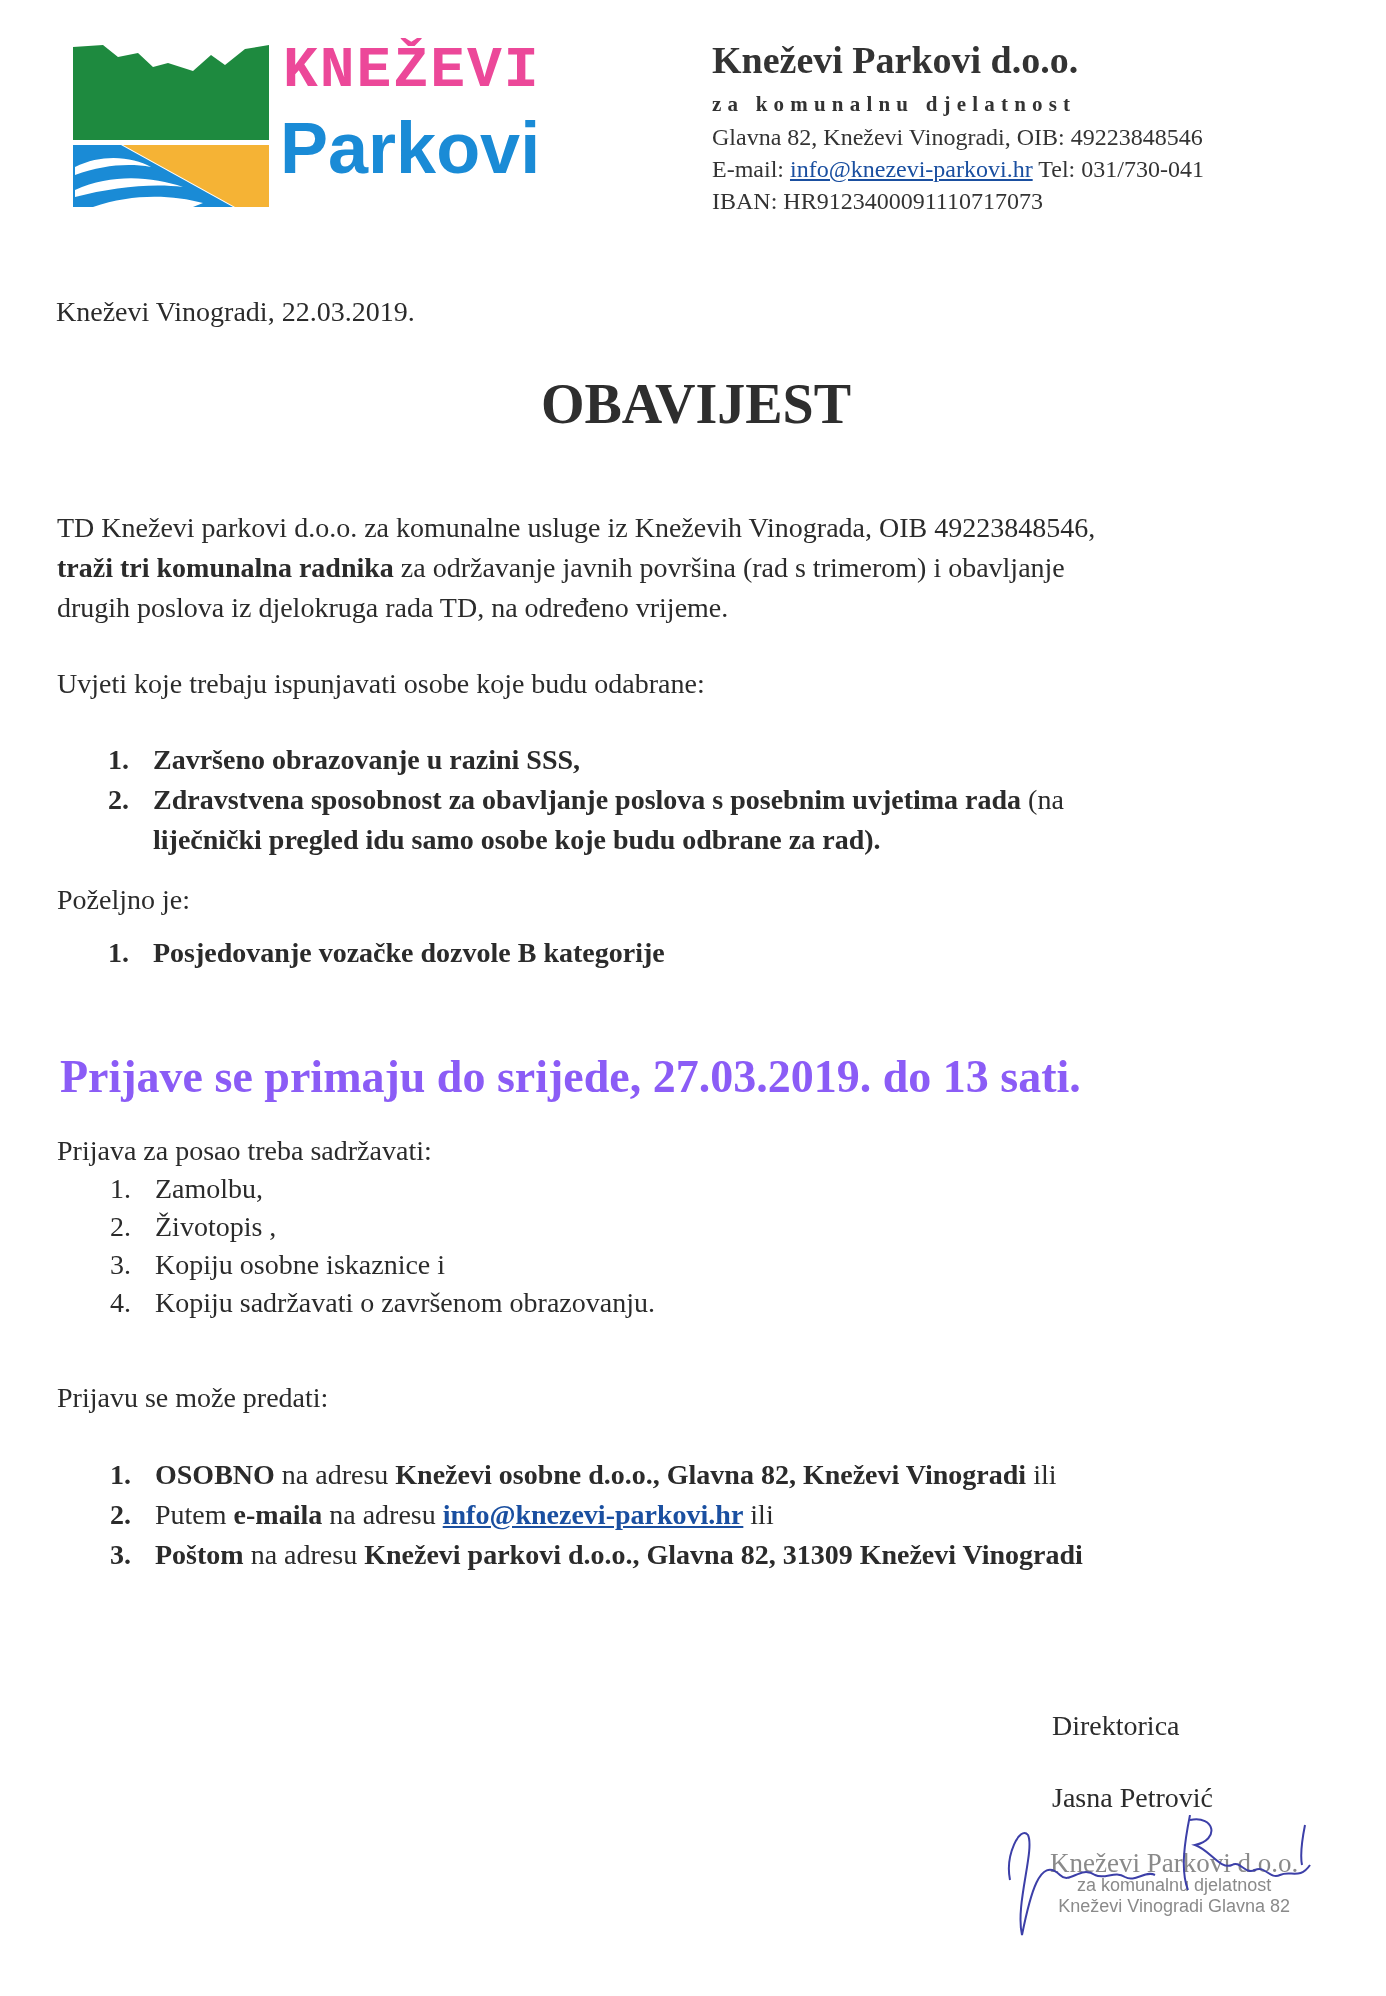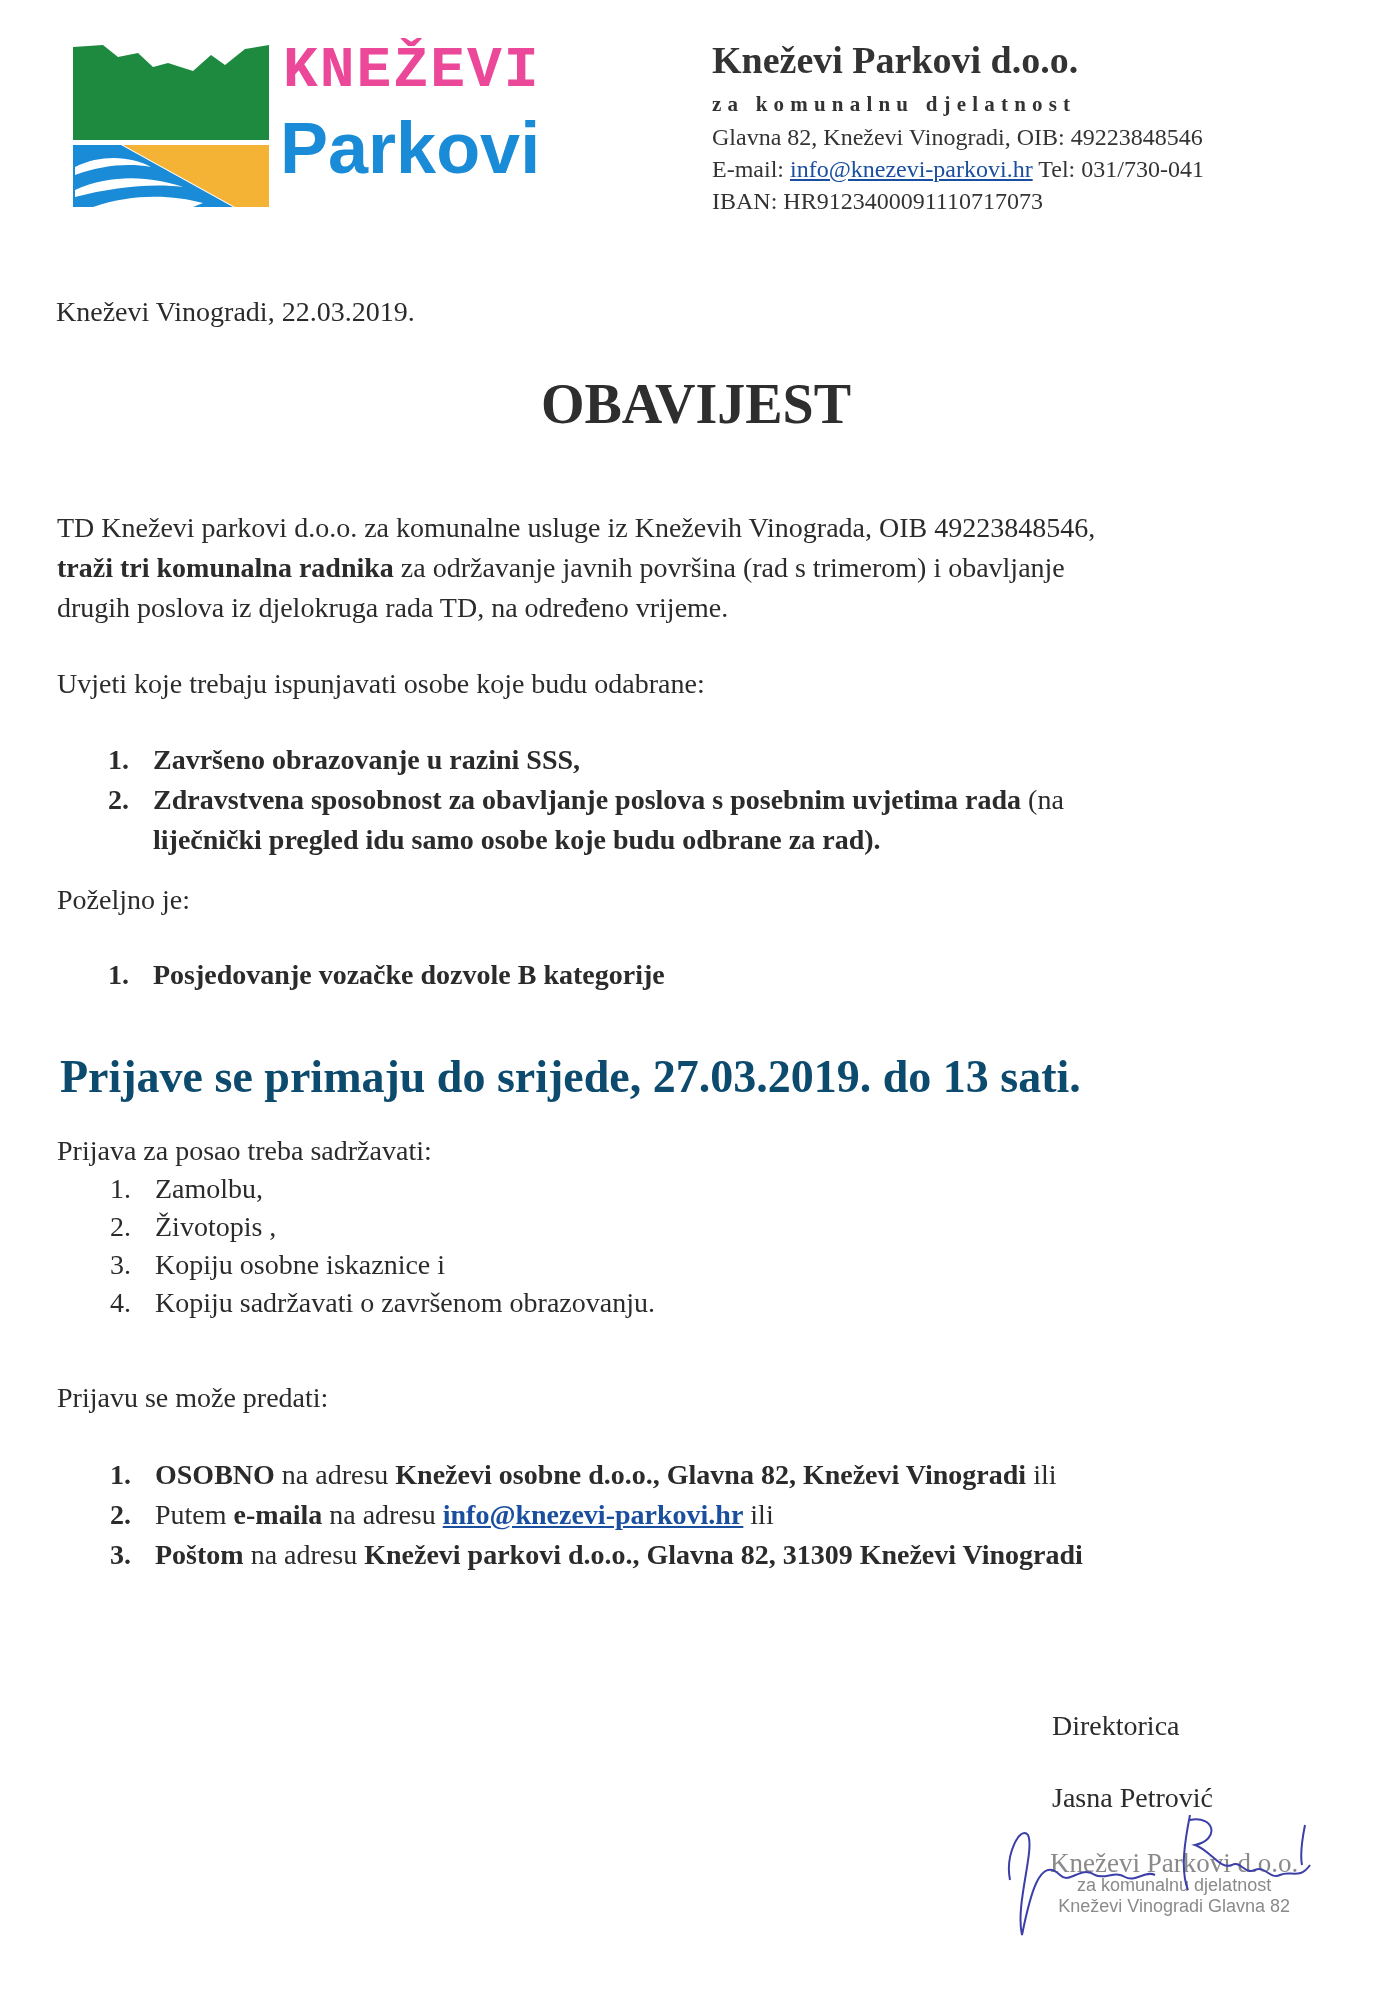--- a/index.html
+++ b/index.html
@@ -24,21 +24,21 @@
   .company-sub { left: 712px; top: 92px; font-size: 21px; font-weight: bold; letter-spacing: 6.2px; color: #333; }
   .company-line { left: 712px; font-size: 24px; color: #333; line-height: 1; }
   .company-line a { color: #1a4fa0; text-decoration: underline; }
   
   .date-line { left: 56px; top: 296px; font-size: 28px; }
   .title { left: 0; width: 1386px; top: 372px; text-align: center; font-size: 56px; font-weight: bold; padding-left: 3px; color: #2e2e2e; }
   .para { left: 57px; font-size: 28px; line-height: 40px; }
   .list { font-size: 28px; line-height: 40px; }
   .list .num { display: inline-block; width: 45px; }
   .bold { font-weight: bold; }
-  .big-deadline { left: 60px; top: 1050px; font-size: 46px; font-weight: bold; color: #0c4a6e; }
+  .big-deadline { left: 60px; top: 1050px; font-size: 46px; font-weight: bold; color: #8b5cf6; }
   .email-link { color: #1a4fa0; text-decoration: underline; font-weight: bold; }
   .sig-title { left: 1052px; top: 1710px; font-size: 28px; text-align: center; }
   .sig-name { left: 1052px; top: 1782px; font-size: 28px; }
   .stamp { left: 1050px; top: 1848px; color: #8a8a8a; text-align: center; }
   .stamp .s1 { font-size: 27px; font-family: "Liberation Serif", serif; }
   .stamp .s2 { font-size: 18px; font-family: "Liberation Sans", sans-serif; margin-top: -4px; }
   .stamp .s3 { font-size: 18px; font-family: "Liberation Sans", sans-serif; }
   .signature { left: 1000px; top: 1815px; width: 320px; height: 125px; }
 </style>
 </head>
@@ -75,21 +75,21 @@
 </div>
 
 <div class="abs para" style="top:664px">Uvjeti koje trebaju ispunjavati osobe koje budu odabrane:</div>
 <div class="abs list" style="left:108px; top:740px">
   <div><span class="num bold">1.</span><span class="bold">Završeno obrazovanje u razini SSS,</span></div>
   <div><span class="num bold">2.</span><span class="bold">Zdravstvena sposobnost za obavljanje poslova s posebnim uvjetima rada</span><span> (na</span></div>
   <div style="padding-left:45px" class="bold">liječnički pregled idu samo osobe koje budu odbrane za rad).</div>
 </div>
 
 <div class="abs para" style="top:880px">Poželjno je:</div>
-<div class="abs list" style="left:108px; top:955px">
+<div class="abs list" style="left:108px; top:933px">
   <div><span class="num bold">1.</span><span class="bold">Posjedovanje vozačke dozvole B kategorije</span></div>
 </div>
 
 <div class="abs big-deadline">Prijave se primaju do srijede, 27.03.2019. do 13 sati.</div>
 
 <div class="abs para" style="top:1132px; line-height:38px">Prijava za posao treba sadržavati:</div>
 <div class="abs list" style="left:110px; top:1170px; line-height:38px">
   <div><span class="num">1.</span><span>Zamolbu,</span></div>
   <div><span class="num">2.</span><span>Životopis ,</span></div>
   <div><span class="num">3.</span><span>Kopiju osobne iskaznice i</span></div>

